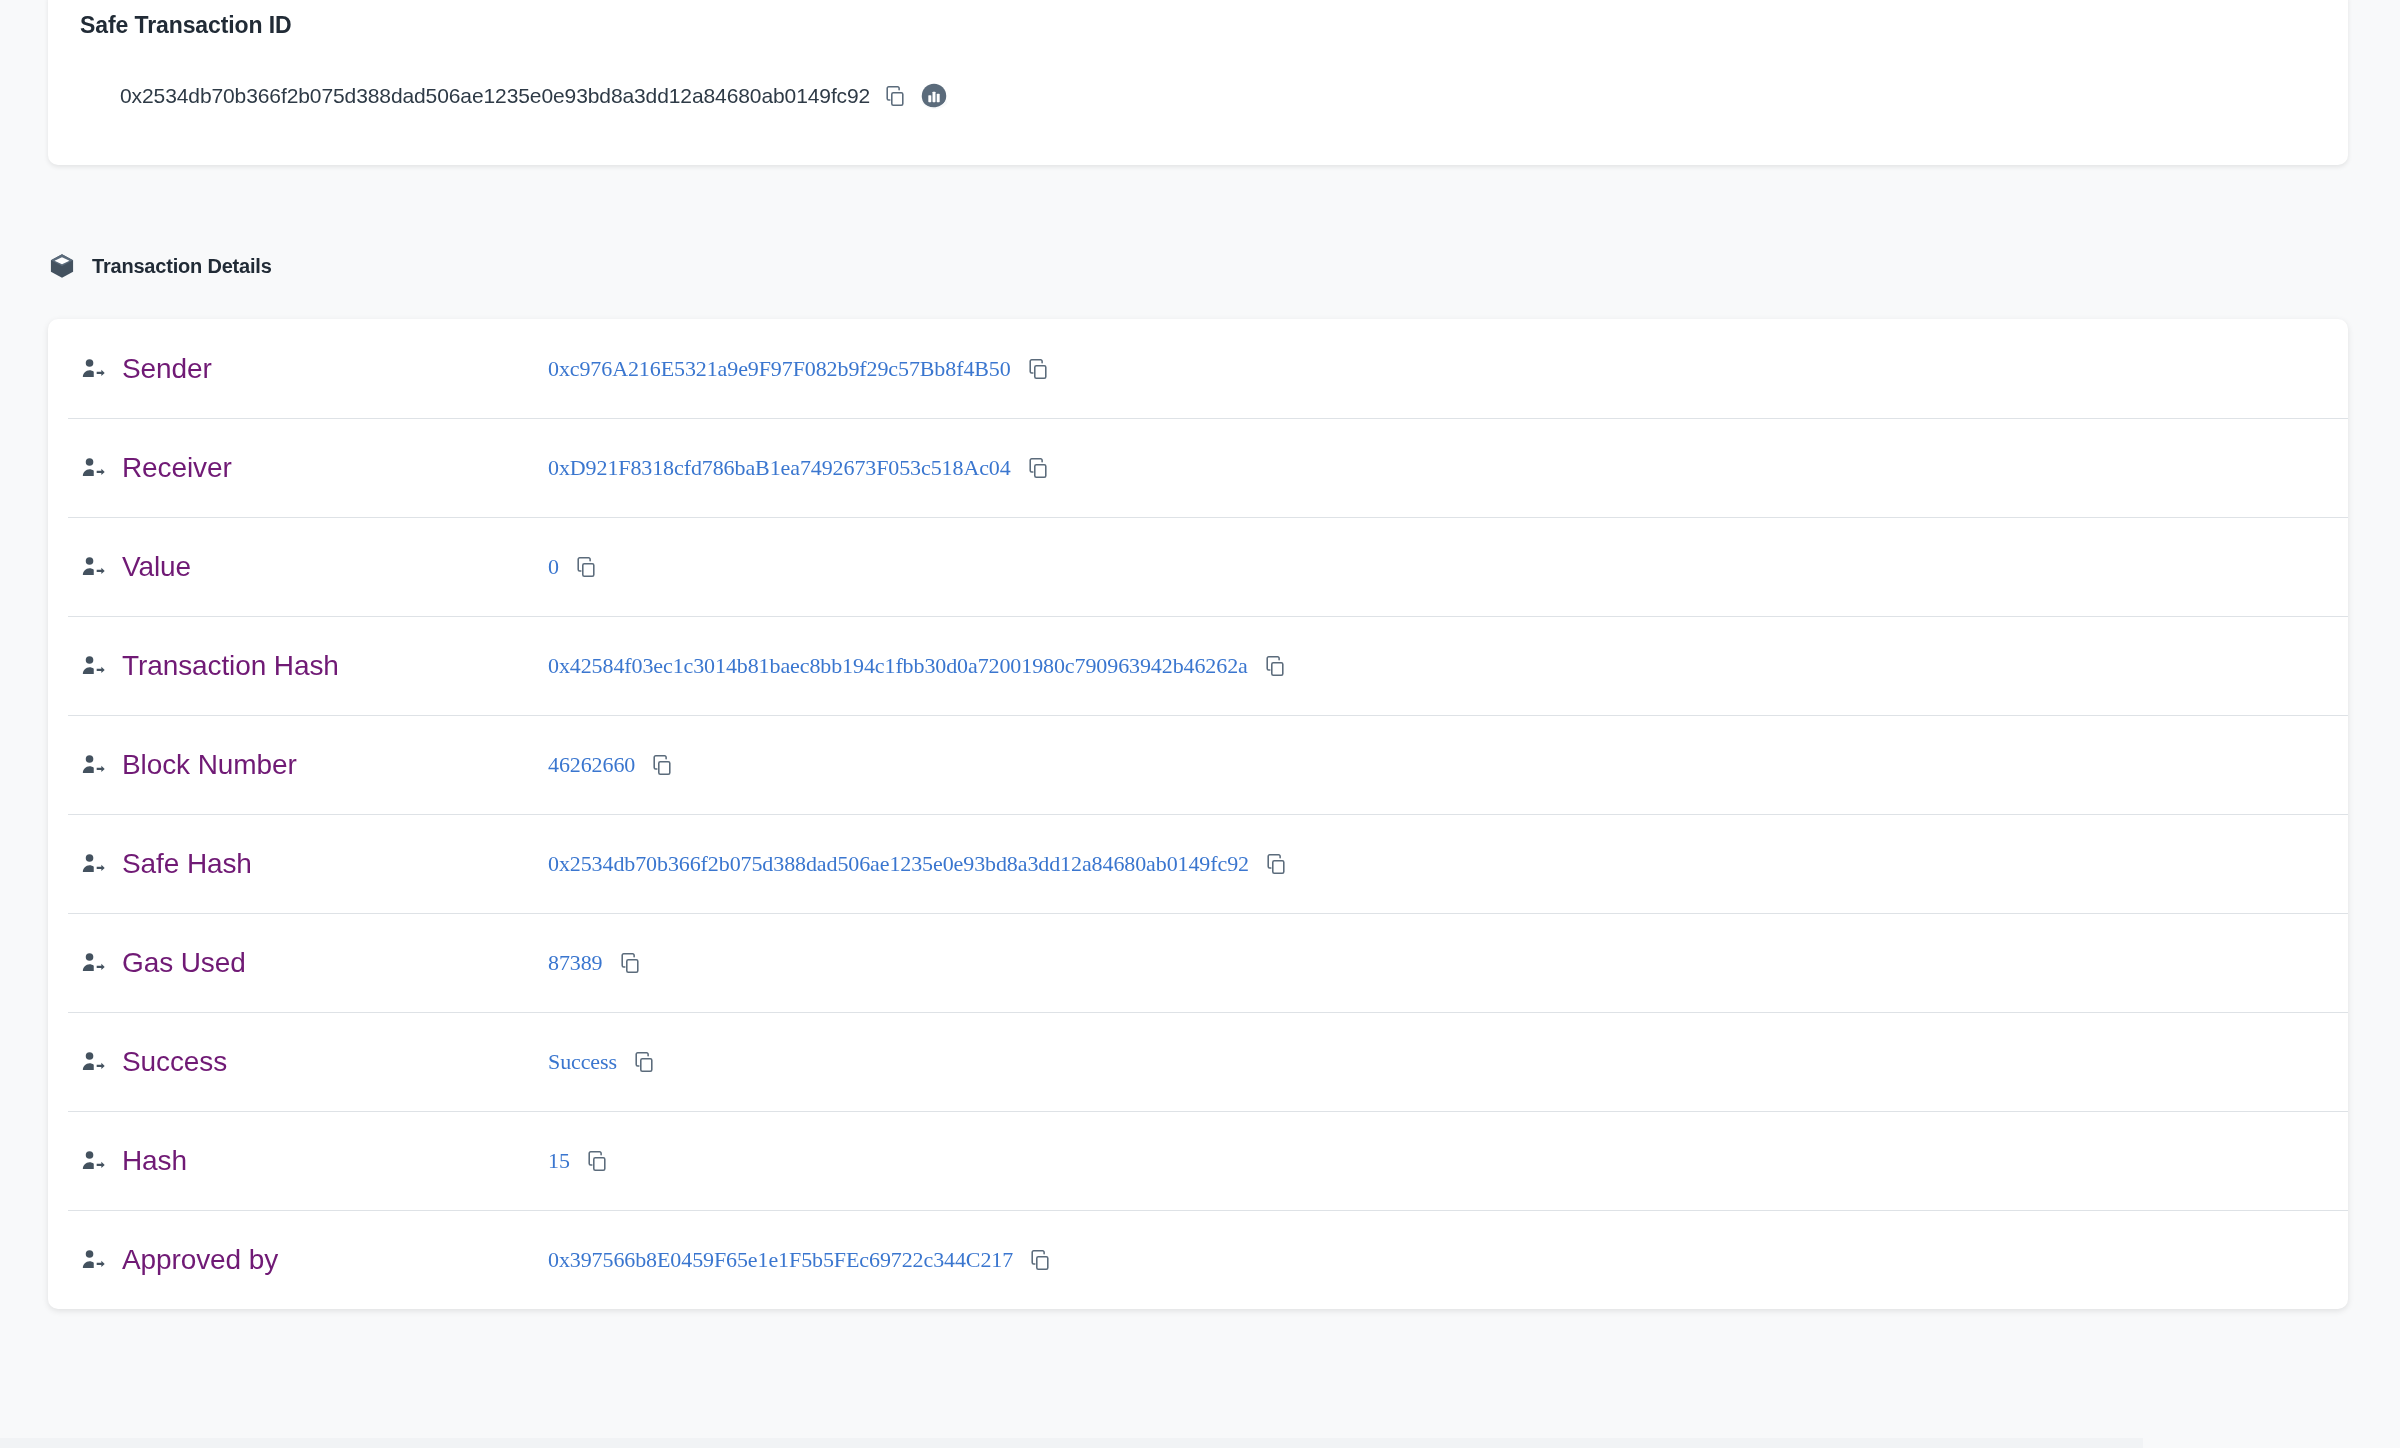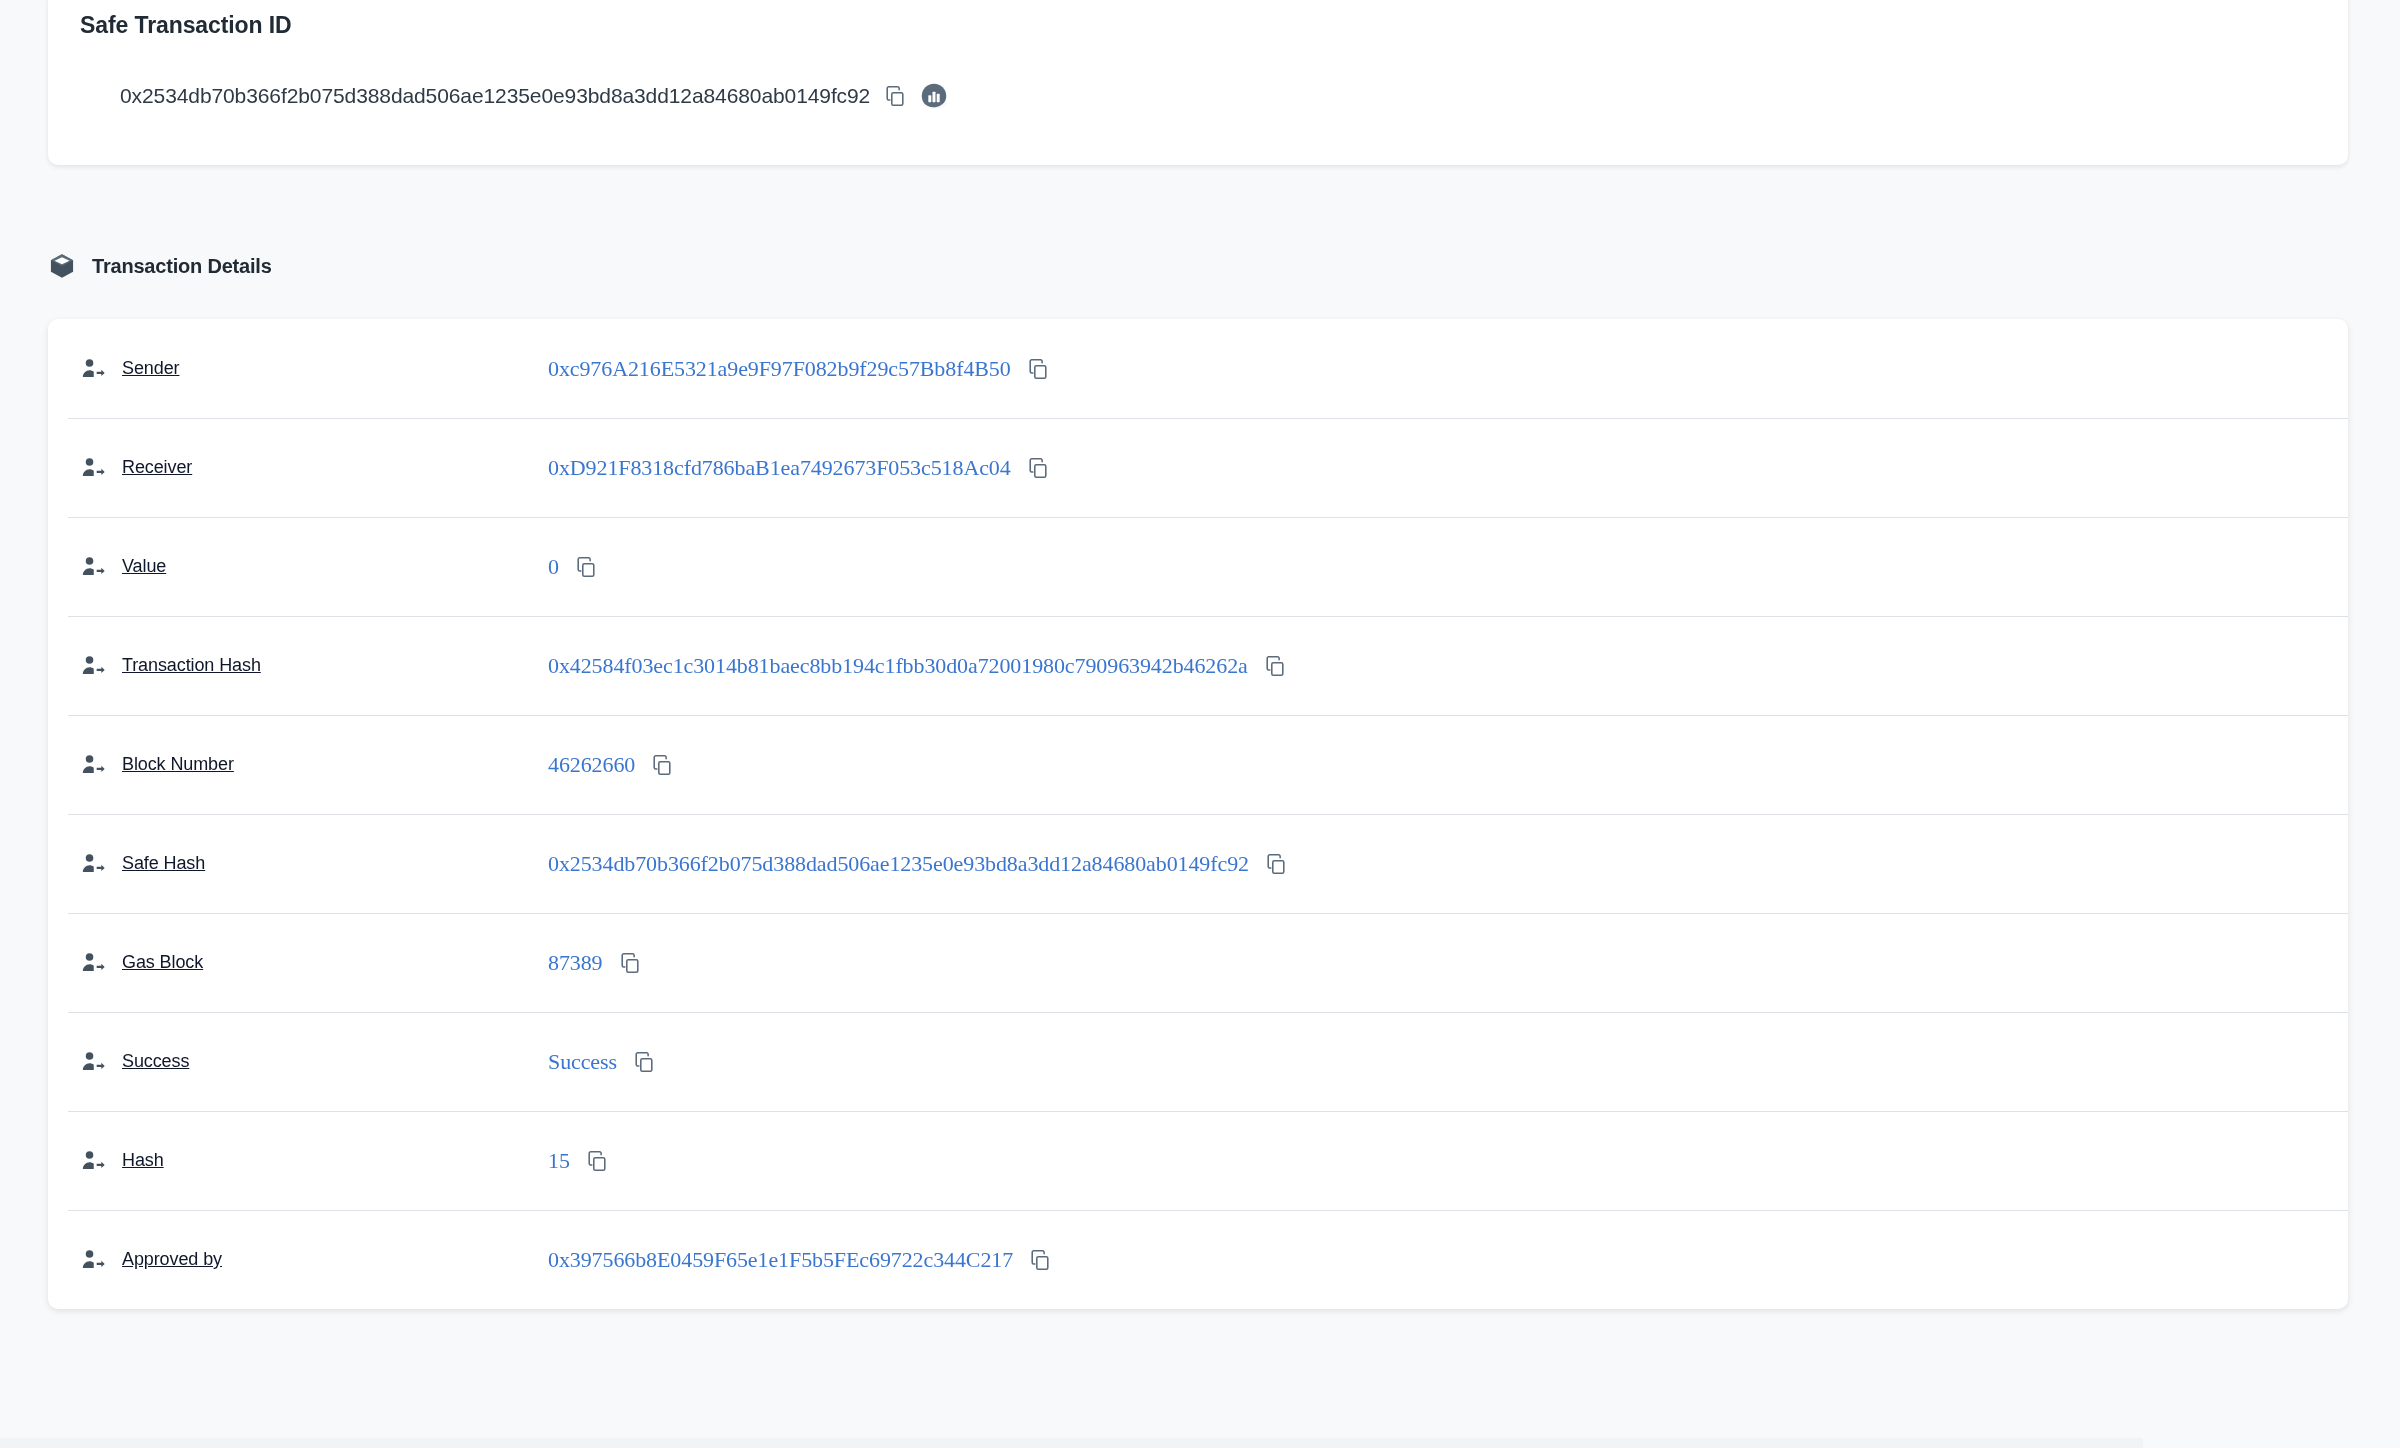--- a/index.html
+++ b/index.html
@@ -105,24 +105,23 @@
   .row-label-wrap {
     display: flex;
     align-items: center;
     gap: 16px;
     width: 500px;
     flex: 0 0 500px;
     padding-left: 32px;
     box-sizing: border-box;
   }
   .row-label {
-    font-size: 18px;
-    color: #0f172a;
+    font-size: 28px;
+    color: #701a75;
     letter-spacing: -0.1px;
-    text-decoration: underline;
   }
   .row-value-wrap {
     display: flex;
     align-items: center;
     gap: 16px;
   }
   .row-value {
     font-size: 22px;
     color: #3a76cf;
     letter-spacing: -0.1px;
@@ -327,21 +326,21 @@
 
     <div class="detail-row">
       <div class="row-label-wrap">
         <span class="icon person-icon">
           <svg viewBox="0 0 24 24" width="26" height="26" fill="#44525f">
             <circle cx="8.8" cy="6.4" r="3.5"></circle>
             <path d="M2.6 19.4c0-3.5 2.8-6.2 6.2-6.2 1.5 0 2.8.5 3.9 1.3v4.9z"></path>
             <path d="M15.4 14.6h4.3v-1.9l3.1 2.9-3.1 2.9v-1.9h-4.3z"></path>
           </svg>
         </span>
-        <span class="row-label">Gas Block</span>
+        <span class="row-label">Gas Used</span>
       </div>
       <div class="row-value-wrap">
         <span class="row-value">87389</span>
         <span class="icon copy-icon">
           <svg viewBox="0 0 24 24" width="22" height="22" fill="none" stroke="#5b6b7b" stroke-width="1.7" stroke-linecap="round" stroke-linejoin="round">
             <rect x="8.5" y="8.5" width="12" height="13.5" rx="1.6"></rect>
             <path d="M16.5 5.2V3.6A1.6 1.6 0 0 0 14.9 2H5.1A1.6 1.6 0 0 0 3.5 3.6v11.1a1.6 1.6 0 0 0 1.6 1.6h1.3"></path>
           </svg>
         </span>
       </div>

